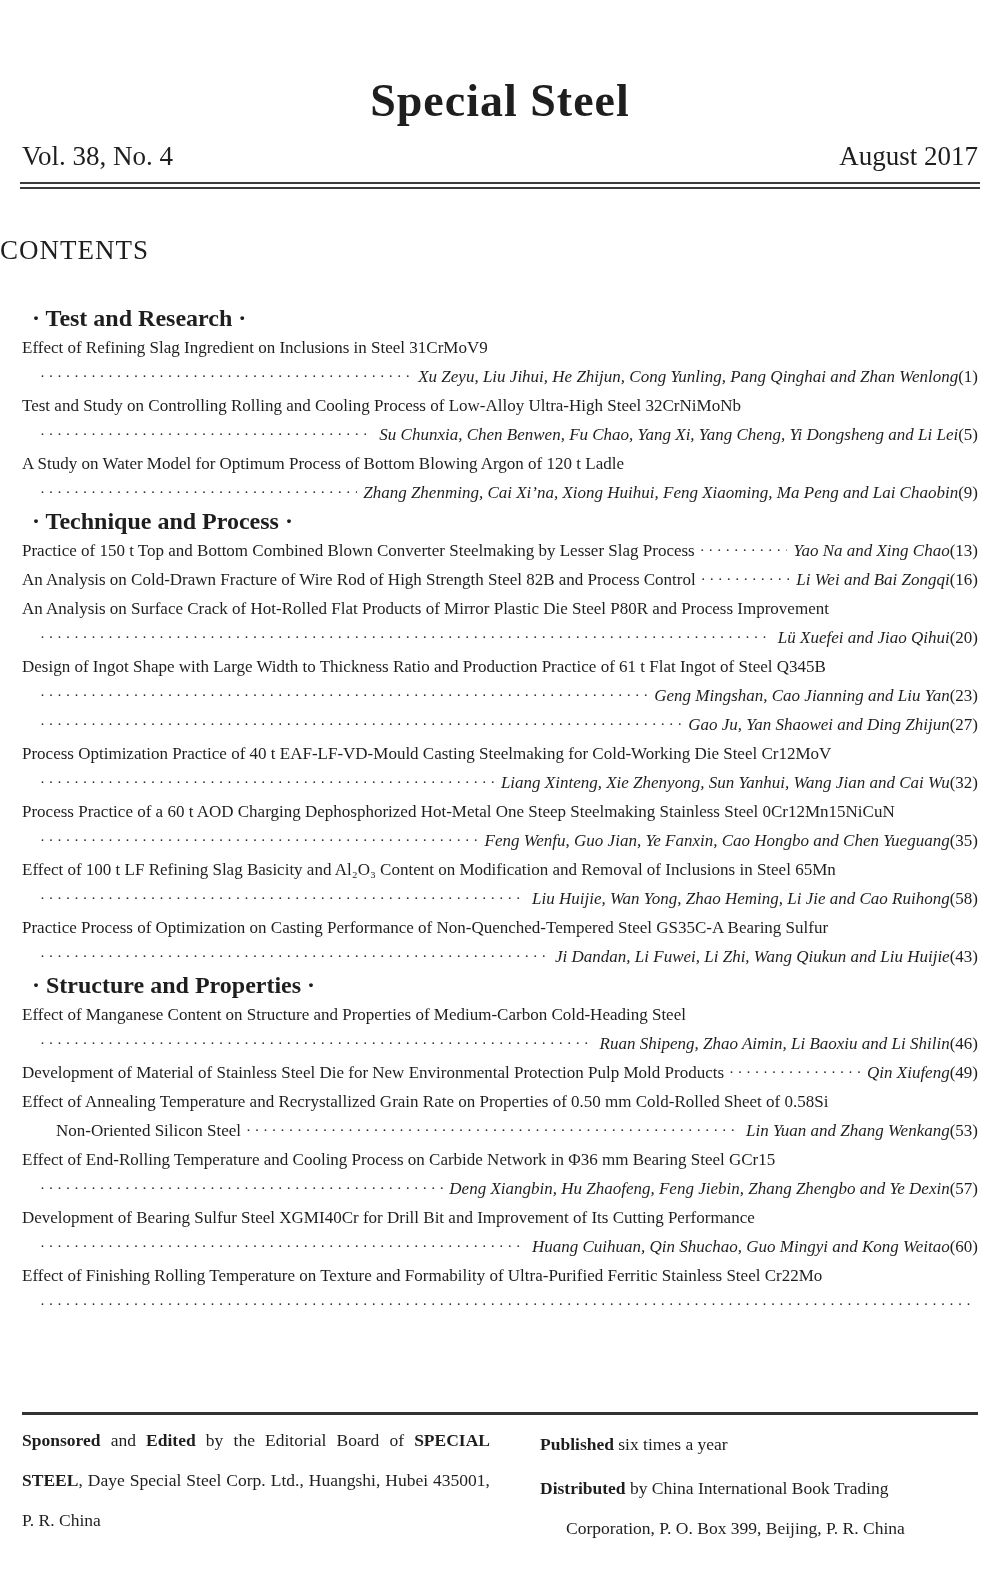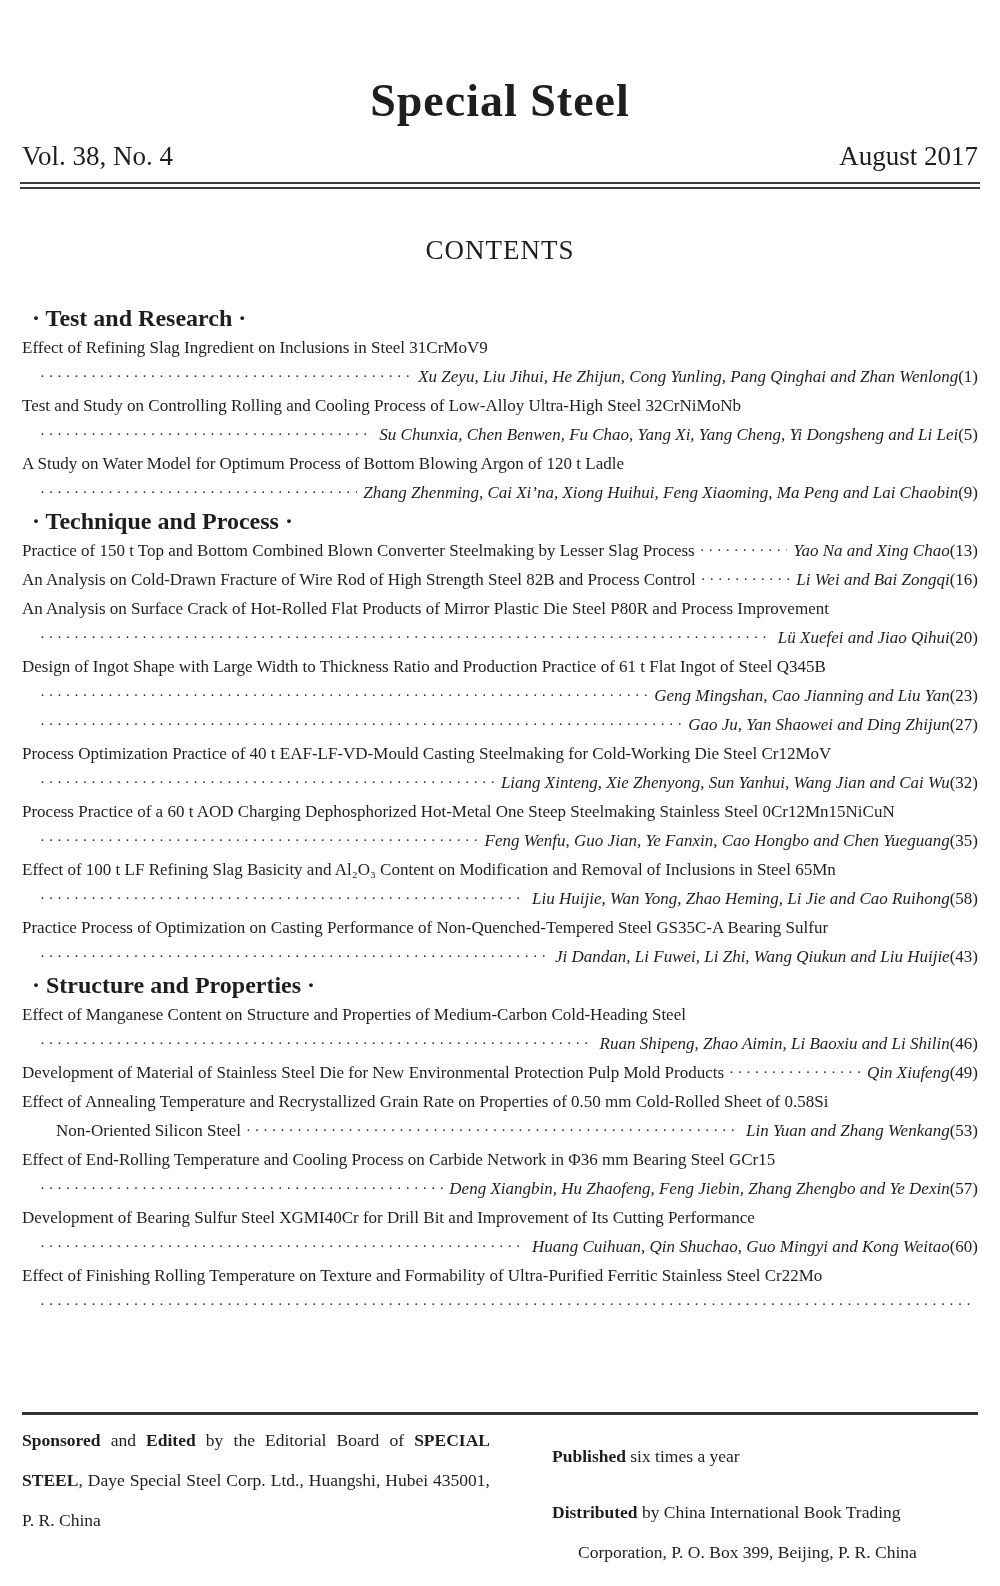--- a/index.html
+++ b/index.html
@@ -7,21 +7,21 @@
        font-family:"Liberation Serif","DejaVu Serif",serif;}
   .page{position:relative;width:1000px;height:1586px;overflow:hidden;background:#fff;}
 
   
   .journal-title{margin:0;padding-top:74px;text-align:center;
                  font-size:46px;font-weight:700;letter-spacing:1px;}
   .vol-row{display:flex;justify-content:space-between;align-items:center;
            margin:14px 22px 0;font-size:27px;}
   .double-rule{margin:10px 20px 0;height:3px;
                border-top:2px solid #3c3c3c;border-bottom:2px solid #3c3c3c;}
-  .contents-title{margin-top:46px;text-align:center;font-size:27px;letter-spacing:1px;}
+  .contents-title{margin-top:46px;font-size:27px;letter-spacing:1px;}
 
   
   .toc{margin:38px 22px 0;}
   .section-head{font-weight:700;font-size:24px;height:29px;line-height:29px;
                 padding-left:10px;}
   .toc-row{display:flex;align-items:flex-start;white-space:nowrap;
            height:29px;line-height:29px;font-size:17px;}
   .toc-row.no-title{padding-left:13px;}
   .toc-row.indent{padding-left:34px;}
   .t{flex:0 0 auto;}
@@ -30,21 +30,21 @@
   .a{flex:0 0 auto;font-style:italic;}
   .pg{font-style:normal;}
 
   
   .page-footer{position:absolute;left:22px;right:22px;top:1412px;}
   .footer-rule{border-top:3px solid #333;}
   .footer-cols{display:flex;justify-content:space-between;
                margin-top:5px;font-size:17.5px;line-height:40px;}
   .fcol-left{width:468px;text-align:justify;}
   .fcol-right{width:442px;}
-  .fpar{margin:16px;padding-left:26px;text-indent:-26px;}
+  .fpar{margin:4px;padding-left:26px;text-indent:-26px;}
   .b{font-weight:700;}
 </style>
 </head>
 <body>
 
 <div class="page">
 
   <header>
     <h1 class="journal-title">Special Steel</h1>
     <div class="vol-row">

